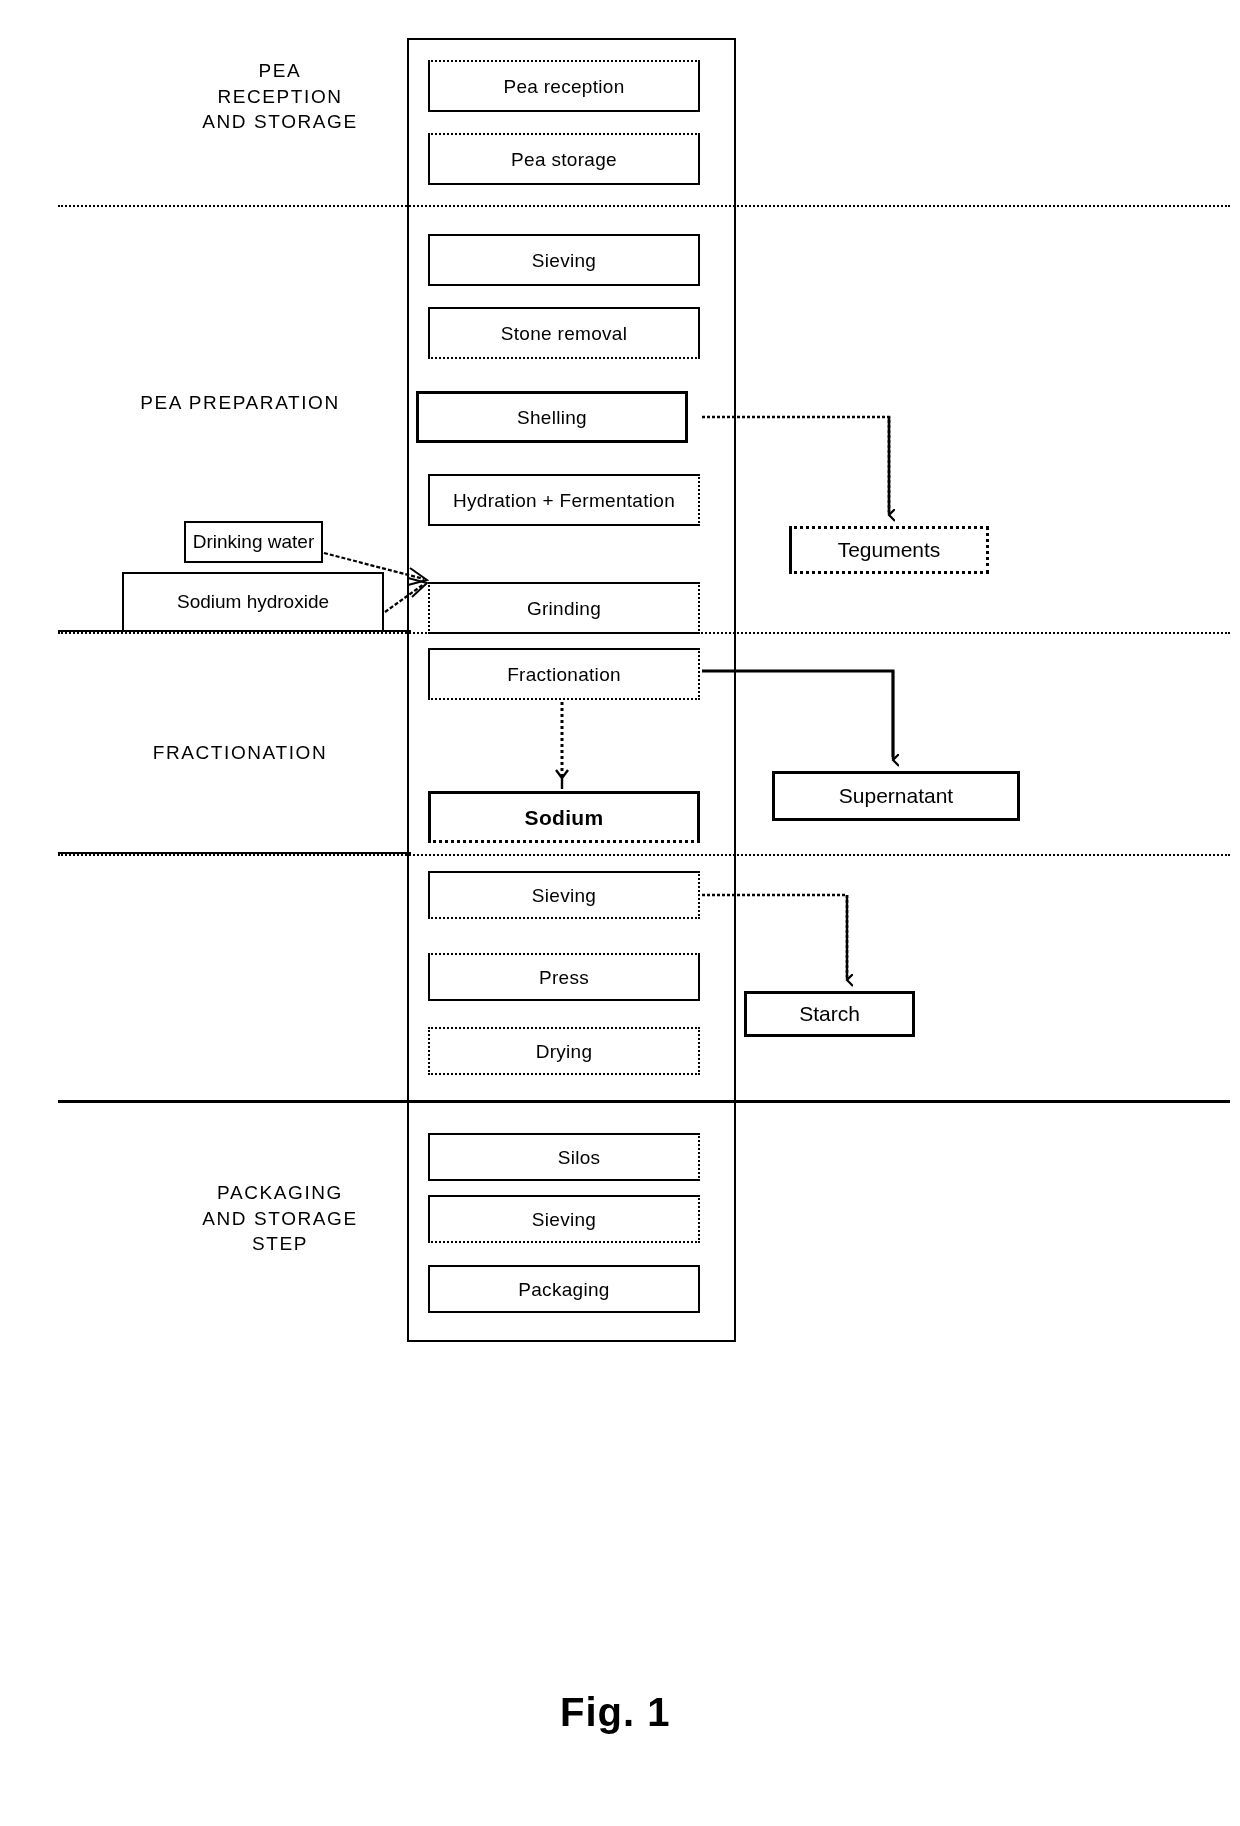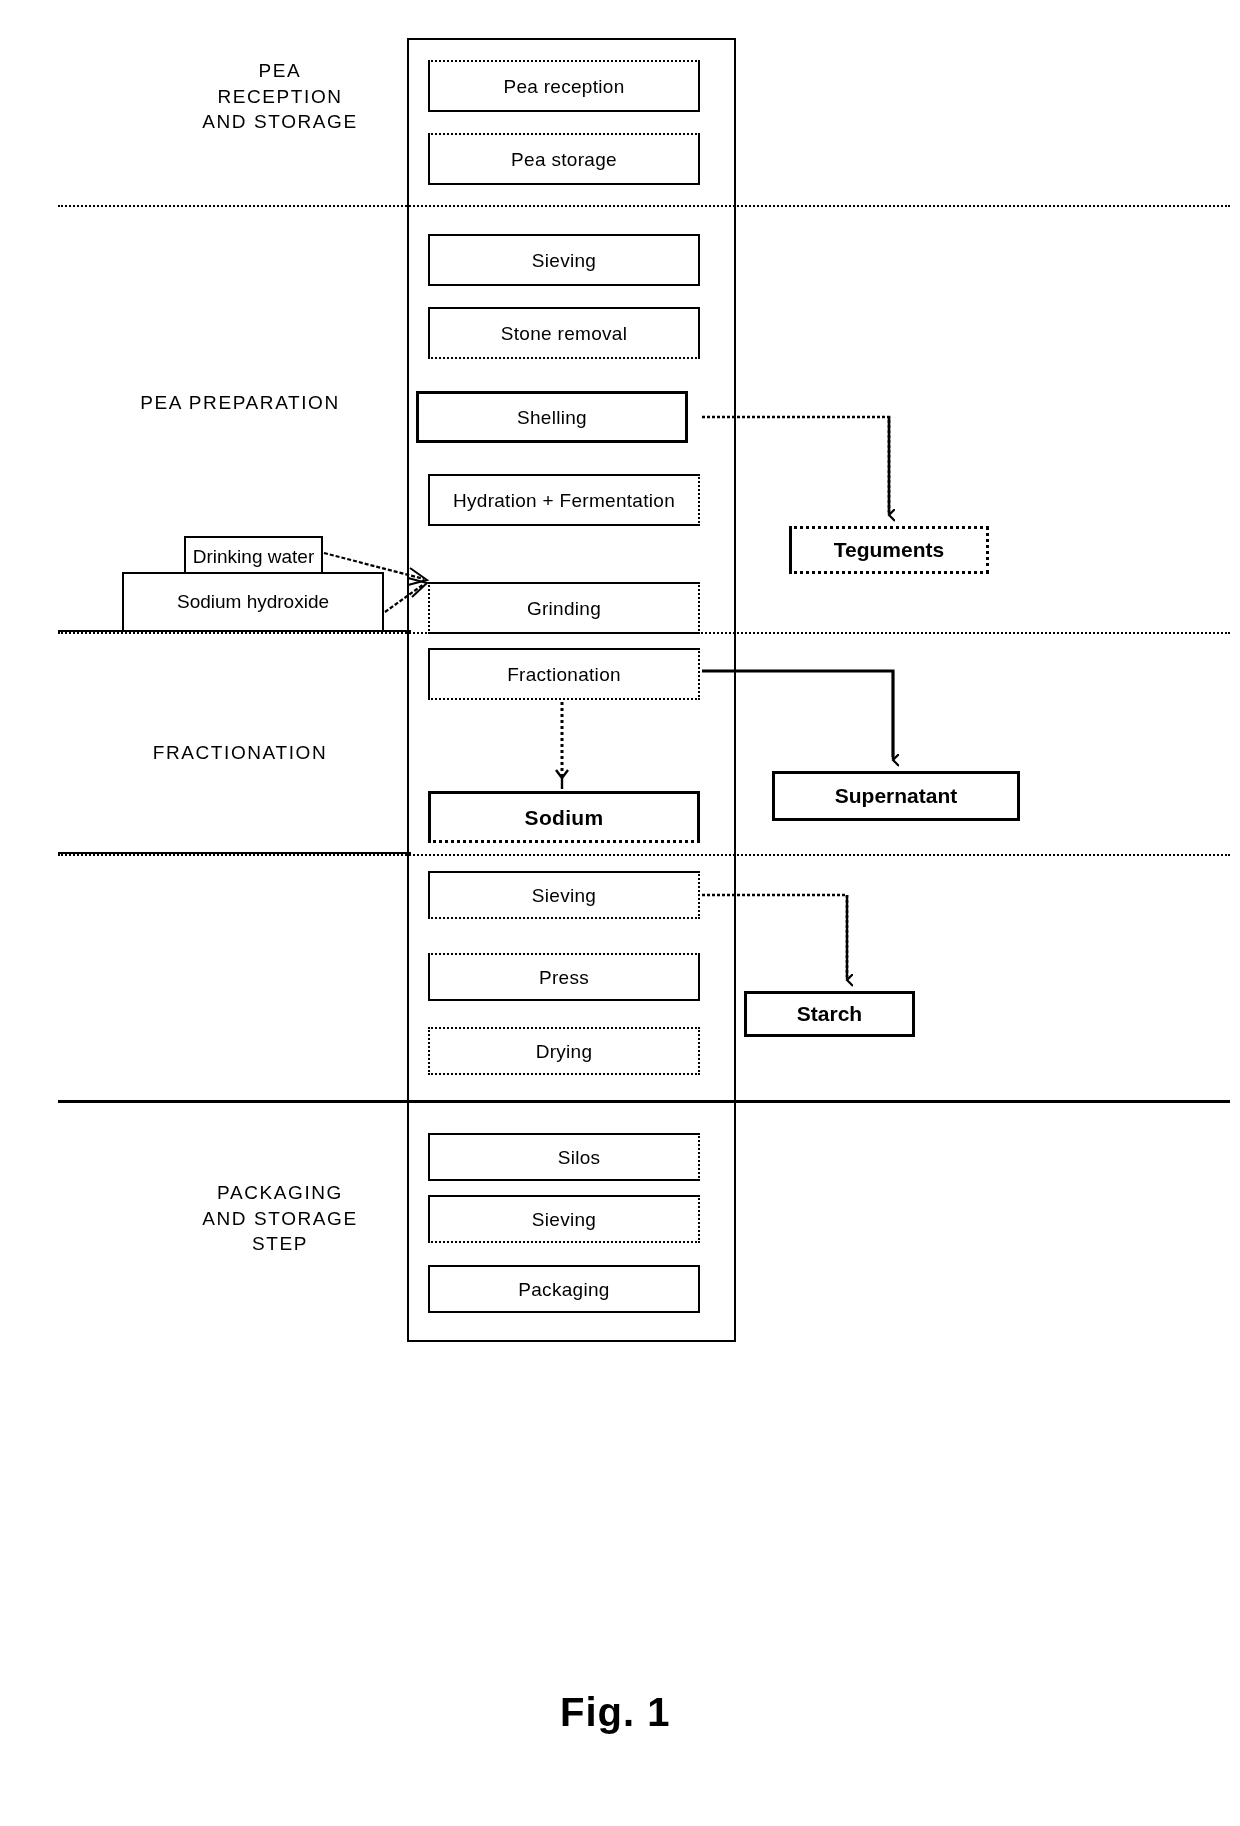--- a/index.html
+++ b/index.html
@@ -52,21 +52,21 @@
   .heavy{border-width:3px;}
 
   
   .output{
     position:absolute;
     box-sizing:border-box;
     display:flex;
     align-items:center;
     justify-content:center;
     background:#fff;
-    font-weight:bold;
+    font-weight:normal;
     font-size:21px;
     color:#000;
   }
 
   
   .sec-label{
     position:absolute;
     font-size:19px;
     letter-spacing:1.6px;
     text-align:center;
@@ -198,21 +198,21 @@
   </div>
 
   <div class="step bt-s bb-d bl-s br-d" style="left:428px; top:1195px; width:272px; height:48px;">
     <span>Sieving</span>
   </div>
 
   <div class="step bt-s bb-s bl-s br-s" style="left:428px; top:1265px; width:272px; height:48px;">
     <span>Packaging</span>
   </div>
 
-  <div class="input-box" style="left:184px; top:536px; width:139px; height:42px;">
+  <div class="input-box" style="left:184px; top:521px; width:139px; height:42px;">
     <span>Drinking water</span>
   </div>
 
   <div class="input-box" style="left:122px; top:572px; width:262px; height:60px;">
     <span>Sodium hydroxide</span>
   </div>
 
   <div class="output" style="left:789px; top:526px; width:200px; height:48px;
               border-top:3px dotted #000;border-bottom:3px dotted #000;border-left:3px solid #000;border-right:3px dotted #000;">
     <span>Teguments</span>

